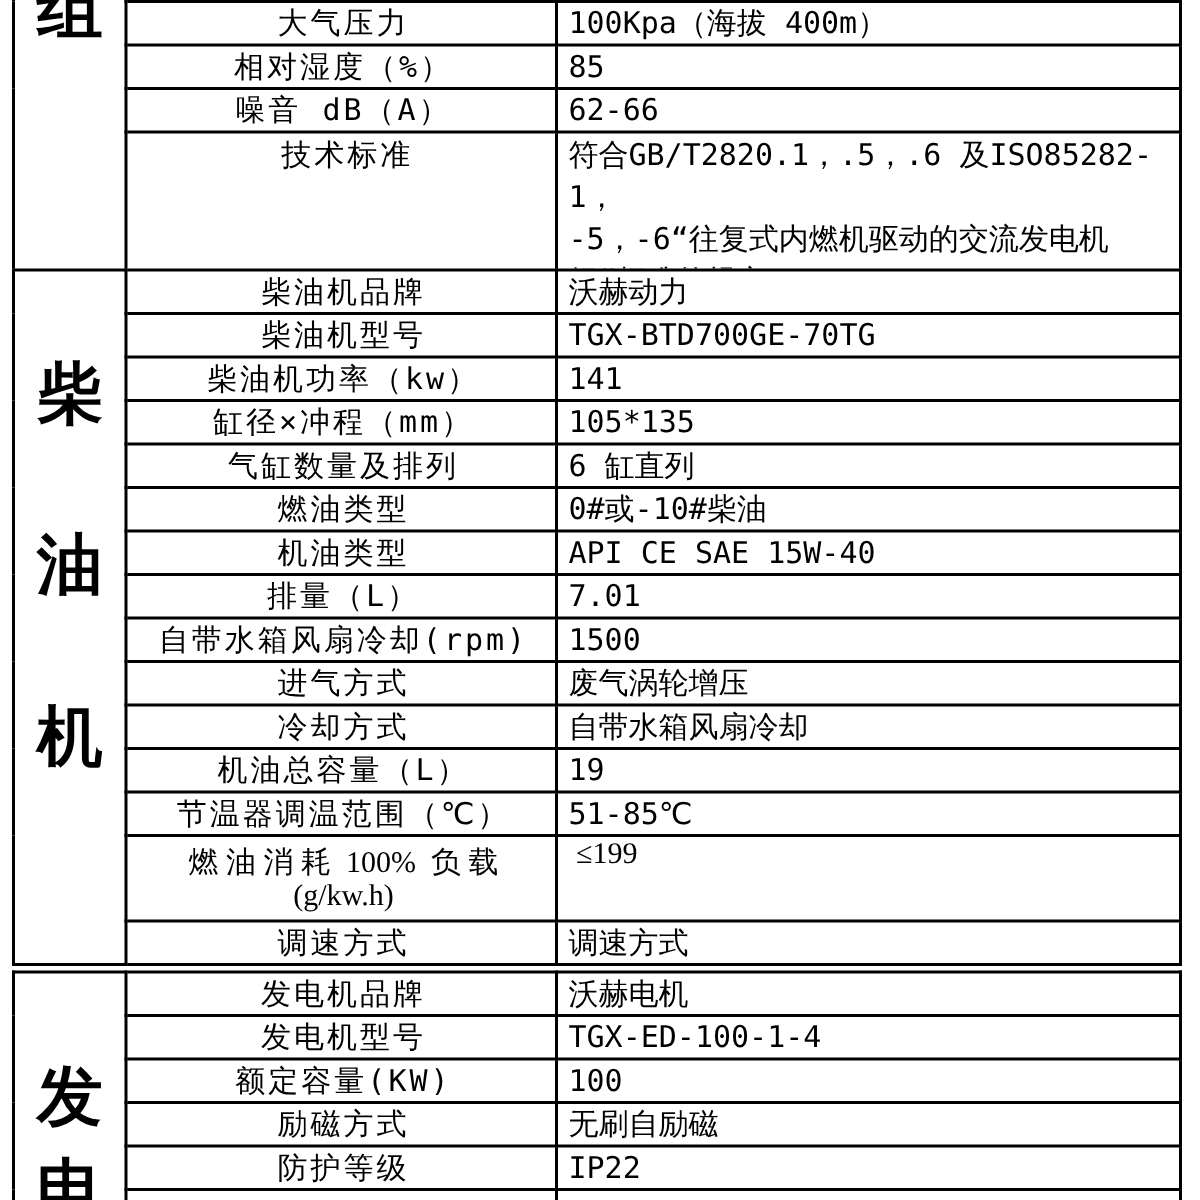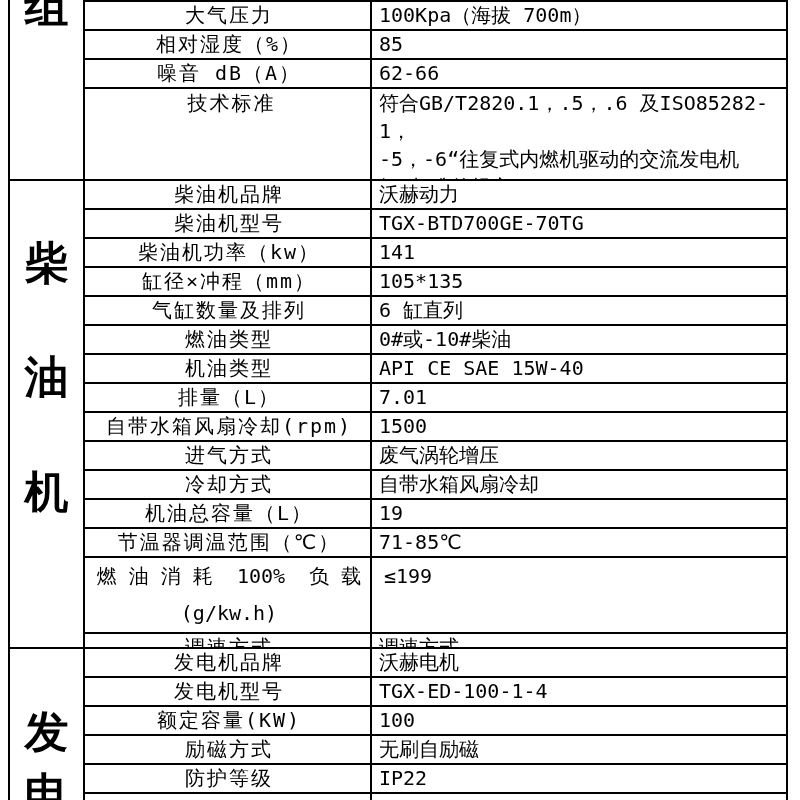--- a/index.html
+++ b/index.html
@@ -26,21 +26,21 @@
     vertical-align:middle;
     overflow:hidden;
     white-space:pre-wrap;
     word-break:break-all;
   }
   td.label { letter-spacing:2px;text-align:center; }
   td.label.tight { letter-spacing:0; }
   td.value { letter-spacing:0; }
   tr.h-hidden td { height:26px; }
   tr.h-tall3 td { height:85px; line-height:28px; }
-  tr.h-tall2 td { height:55px; line-height:37px; }
+  tr.h-tall2 td { height:55px; line-height:22px;font-family:Liberation Serif, serif; }
   td.vtop { vertical-align:top;padding-left:12px; }
   td.side-cell { position:relative; padding:0; vertical-align:top; }
   .side-char {
     position:absolute; left:50%; transform:translateX(-50%);
     font-size:44px; line-height:44px; font-weight:bold;
     letter-spacing:0; white-space:nowrap;
     font-family:"DejaVu Sans","Liberation Sans",sans-serif;
   }
 </style>
 </head>
@@ -57,21 +57,21 @@
     <tbody>
         <tr class="h-hidden">
       <td class="side-cell" rowspan="5">
         <span class="side-char" style="top:11px;">组</span>
       </td>
       <td class="label"></td>
       <td class="value"></td>
     </tr>
     <tr>
       <td class="label">大气压力</td>
-      <td class="value">100Kpa（海拔 700m）</td>
+      <td class="value">100Kpa（海拔 400m）</td>
     </tr>
     <tr>
       <td class="label">相对湿度（%）</td>
       <td class="value">85</td>
     </tr>
     <tr>
       <td class="label">噪音 dB（A）</td>
       <td class="value">62-66</td>
     </tr>
     <tr class="h-tall3">
@@ -138,21 +138,21 @@
     <tr>
       <td class="label">冷却方式</td>
       <td class="value">自带水箱风扇冷却</td>
     </tr>
     <tr>
       <td class="label">机油总容量（L）</td>
       <td class="value">19</td>
     </tr>
     <tr>
       <td class="label">节温器调温范围（℃）</td>
-      <td class="value">71-85℃</td>
+      <td class="value">51-85℃</td>
     </tr>
     <tr class="h-tall2">
       <td class="label tight">燃 油 消 耗  100%  负 载
 (g/kw.h)</td>
       <td class="value vtop">≤199</td>
     </tr>
     <tr>
       <td class="label">调速方式</td>
       <td class="value">调速方式</td>
     </tr>

